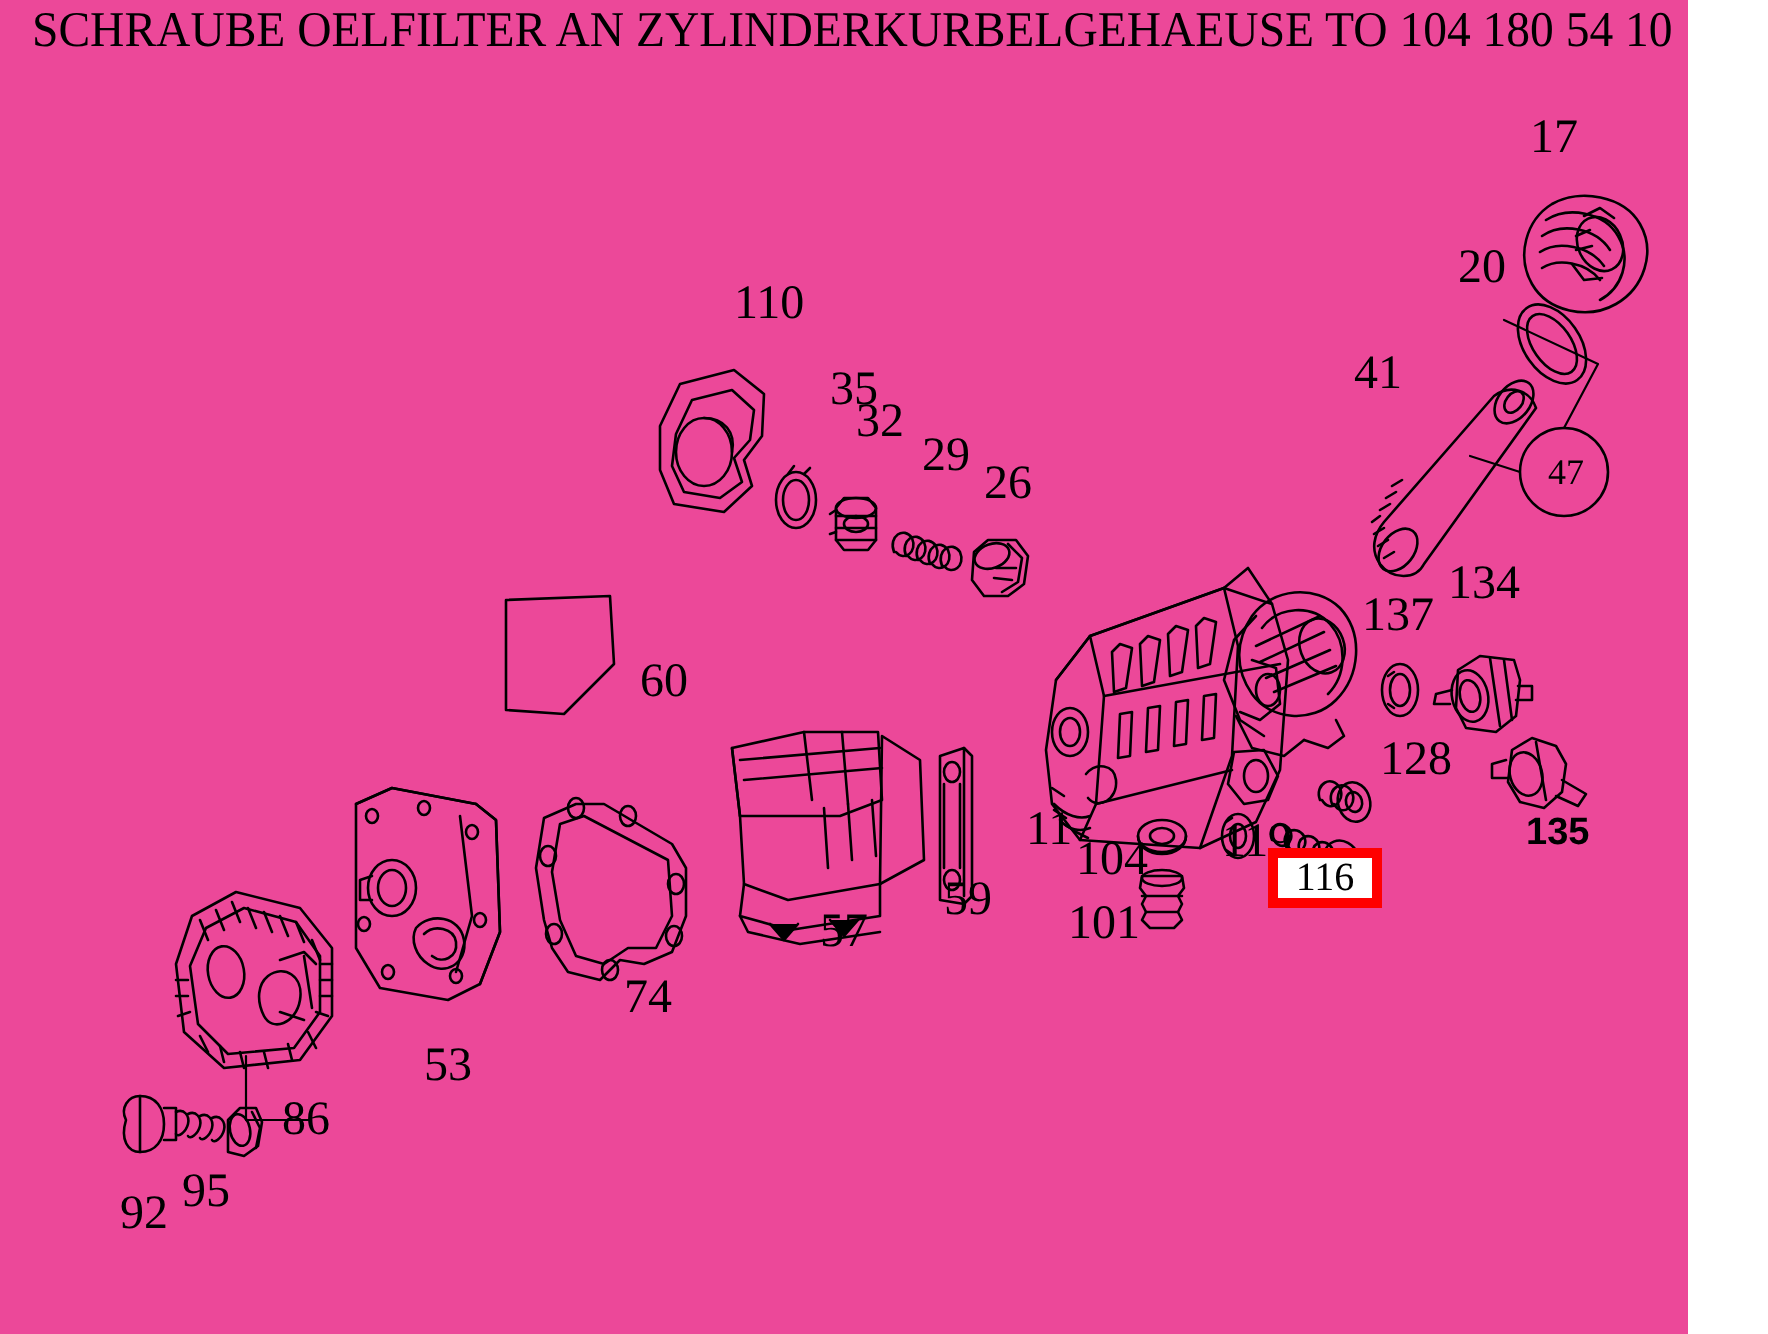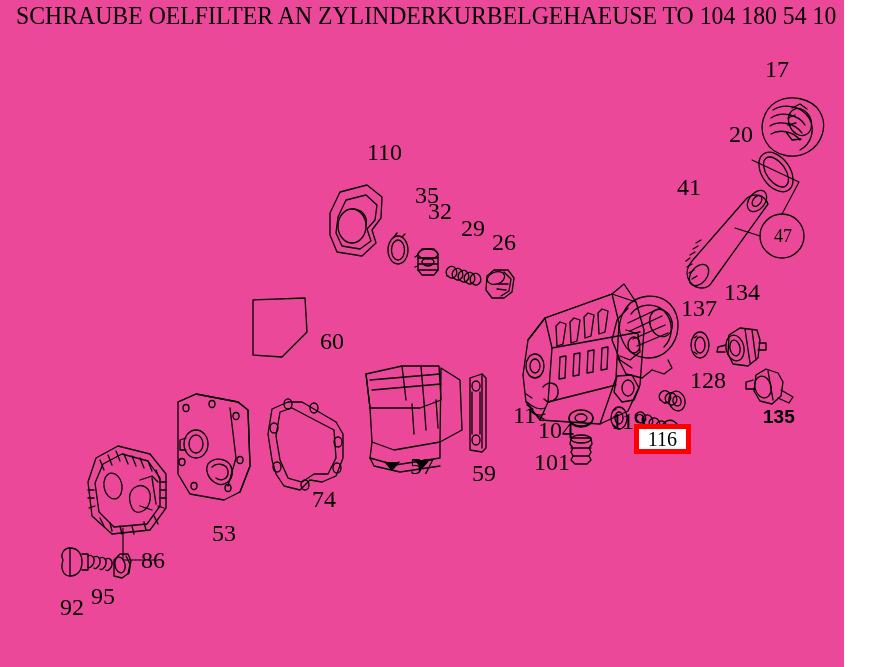--- a/index.html
+++ b/index.html
@@ -348,21 +348,21 @@
   <div class="callout" style="left:765px; top:57px;">17</div>
   <div class="callout" style="left:729px; top:110px;margin-top:12px;">20</div>
   <div class="callout" style="left:677px; top:175px;">41</div>
   <div class="callout circled" style="left:774px; top:227px;">47</div>
   <div class="callout" style="left:724px; top:280px;">134</div>
   <div class="callout" style="left:681px; top:296px;">137</div>
   <div class="callout" style="left:690px; top:368px;">128</div>
   <div class="callout bold" style="left:763px; top:407px;">135</div>
   <div class="callout" style="left:320px; top:329px;">60</div>
   <div class="callout" style="left:410px; top:454px;">57</div>
-  <div class="callout" style="left:472px; top:461px;">59</div>
+  <div class="callout" style="left:472px; top:438px;">59</div>
   <div class="callout" style="left:312px; top:487px;">74</div>
   <div class="callout" style="left:212px; top:521px;">53</div>
   <div class="callout" style="left:141px; top:548px;">86</div>
   <div class="callout" style="left:91px; top:584px;">95</div>
   <div class="callout" style="left:60px; top:595px;">92</div>
   <div class="callout" style="left:513px; top:403px;">11</div>
   <div class="callout" style="left:538px; top:418px;text-align:right;">104</div>
   <div class="callout" style="left:534px; top:450px;text-align:right;">101</div>
   <div class="callout" style="left:611px; top:409px;">119</div>
 

